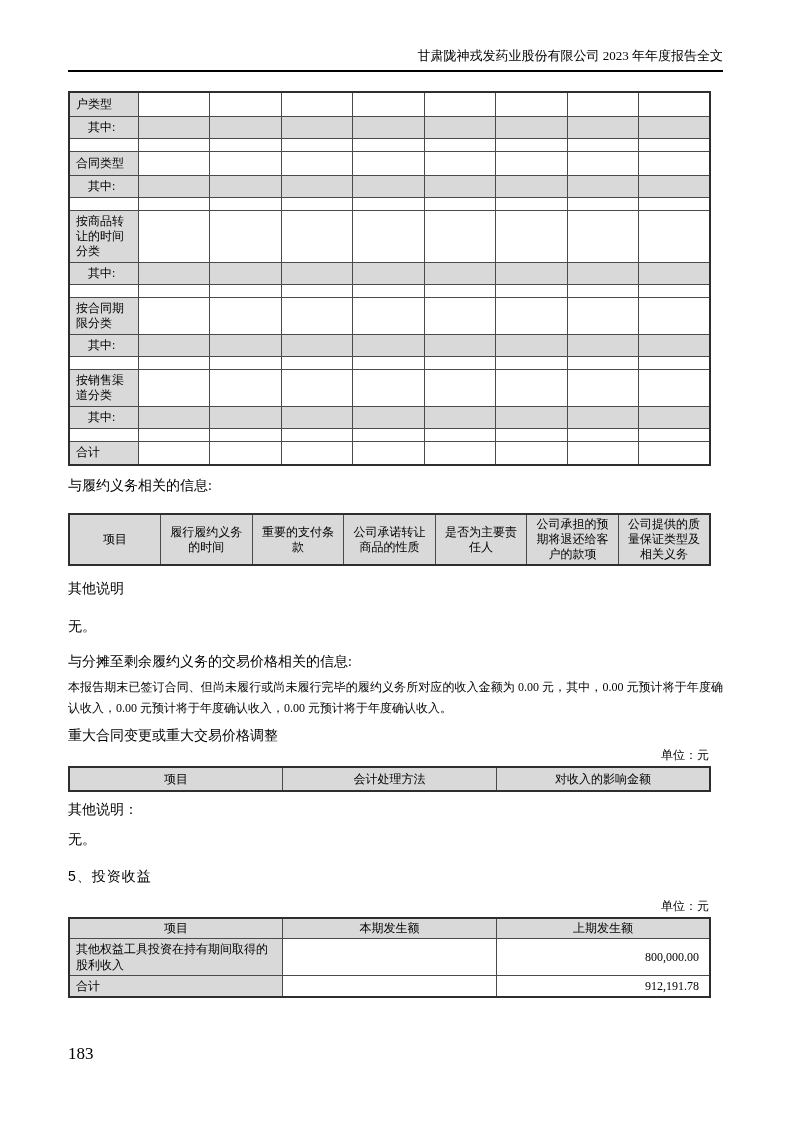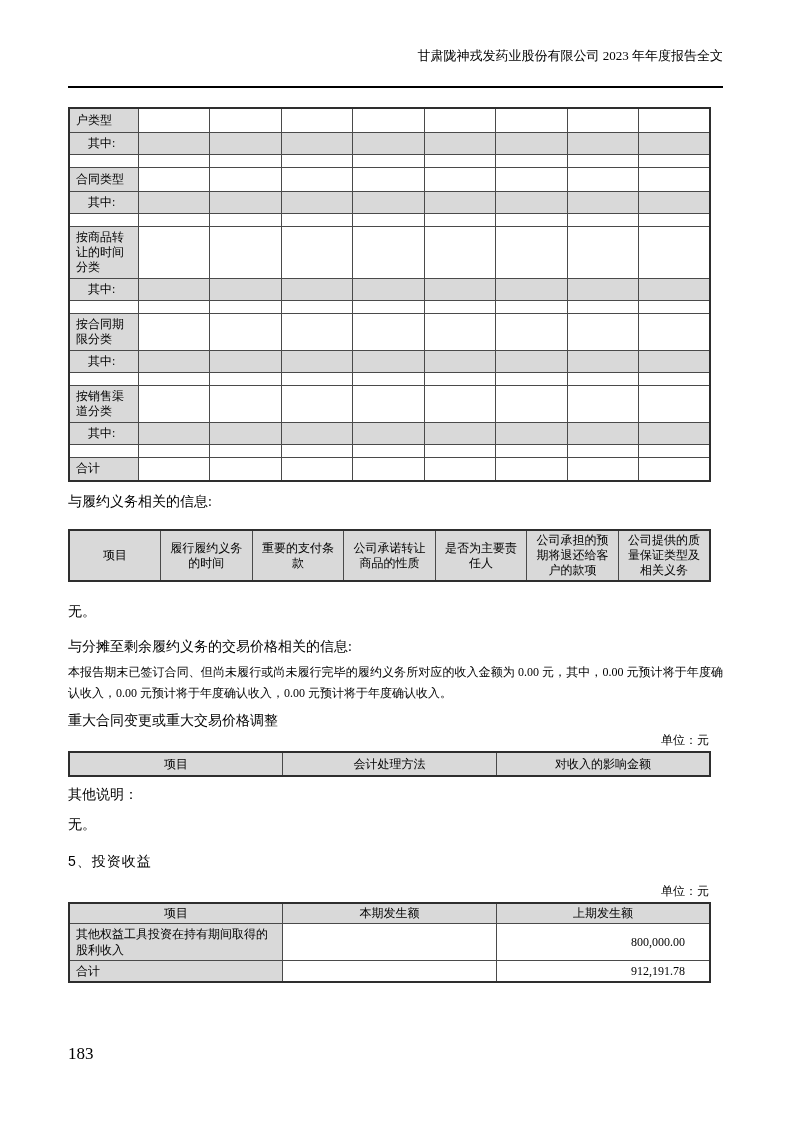--- a/index.html
+++ b/index.html
@@ -13,21 +13,21 @@
   body{
     width:793px;height:1122px;background:#ffffff;color:#000;
     font-family:"Liberation Serif","DejaVu Serif",serif;
     font-size:12px;
   }
   .page{position:relative;width:793px;height:1122px;overflow:hidden;background:#fff;}
   .content{margin-left:68px;width:655px;}
 
   
   .report-header{
-    padding-top:48px;padding-bottom:22px;
+    padding-top:48px;padding-bottom:6px;
     border-bottom:2px solid var(--rule);
     text-align:right;font-size:13px;line-height:16px;
   }
 
   
   p{margin:0;}
   .txt{font-size:14px;line-height:16px;}
   .para{font-size:12px;line-height:21px;text-align:justify;margin-top:7px;}
   .unit{width:643px;text-align:right;font-size:12px;line-height:16px;padding-right:2px;}
   .heading{
@@ -82,21 +82,21 @@
 
   
   .t-price{margin-top:3px;}
   .t-price th{height:24px;}
 
   
   .t-inv{margin-top:3px;}
   .t-inv th{height:19px;}
   .t-inv td{height:20px;line-height:16px;}
   .t-inv td.lbl{text-align:left;padding:2px 6px;}
-  .t-inv td.num{text-align:right;padding-right:24px;border-radius:9px;}
+  .t-inv td.num{text-align:right;padding-right:10px;border-radius:9px;}
   .t-inv tr.shaded td.lbl{background:var(--shade);}
 </style>
 </head>
 <body>
 
 <div class="page">
   <div class="content">
 
     <div class="report-header">
       <span>甘肃陇神戎发药业股份有限公司 2023 年年度报告全文</span>
@@ -292,20 +292,21 @@
             <th>履行履约义务的时间</th>
             <th>重要的支付条款</th>
             <th>公司承诺转让商品的性质</th>
             <th>是否为主要责任人</th>
             <th>公司承担的预期将退还给客户的款项</th>
             <th>公司提供的质量保证类型及相关义务</th>
           </tr>
       </thead>
     </table>
 
+    <p class="txt m-other1">其他说明</p>
     <p class="txt m-none1">无。</p>
 
     <p class="txt m-remain">与分摊至剩余履约义务的交易价格相关的信息:</p>
     <p class="para">本报告期末已签订合同、但尚未履行或尚未履行完毕的履约义务所对应的收入金额为 0.00 元，其中，0.00 元预计将于年度确认收入，0.00 元预计将于年度确认收入，0.00 元预计将于年度确认收入。</p>
 
     <p class="txt m-major">重大合同变更或重大交易价格调整</p>
     <p class="unit m-unit1">单位：元</p>
 
     <table class="t t-price">
       <thead>

